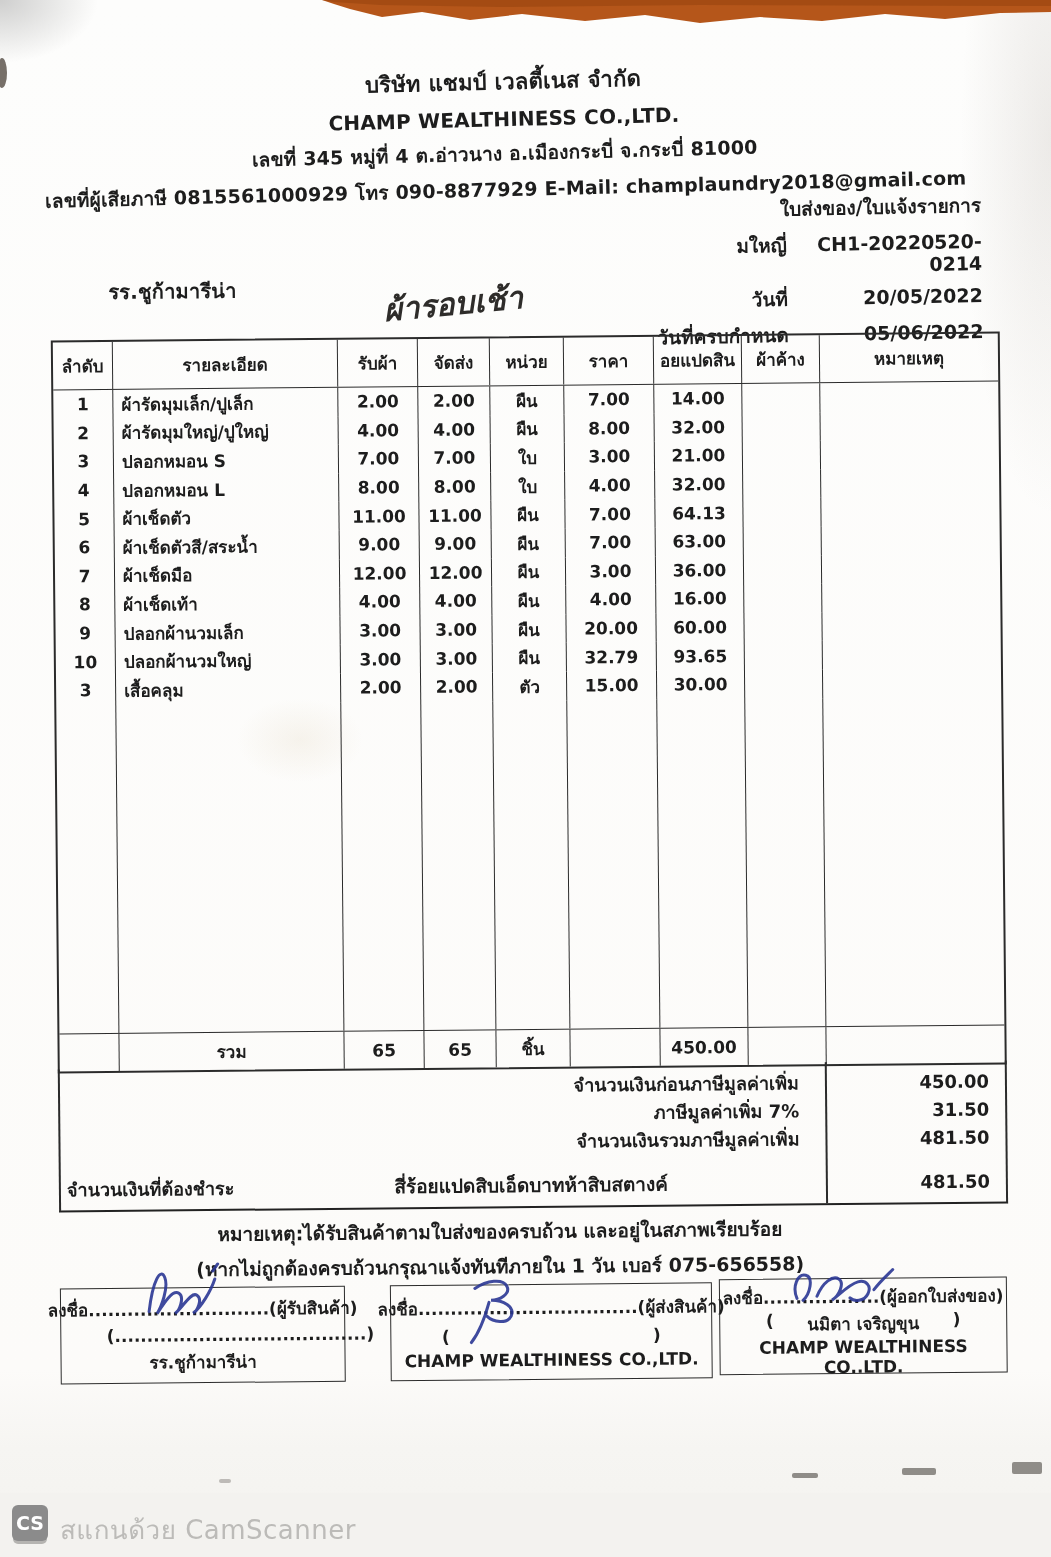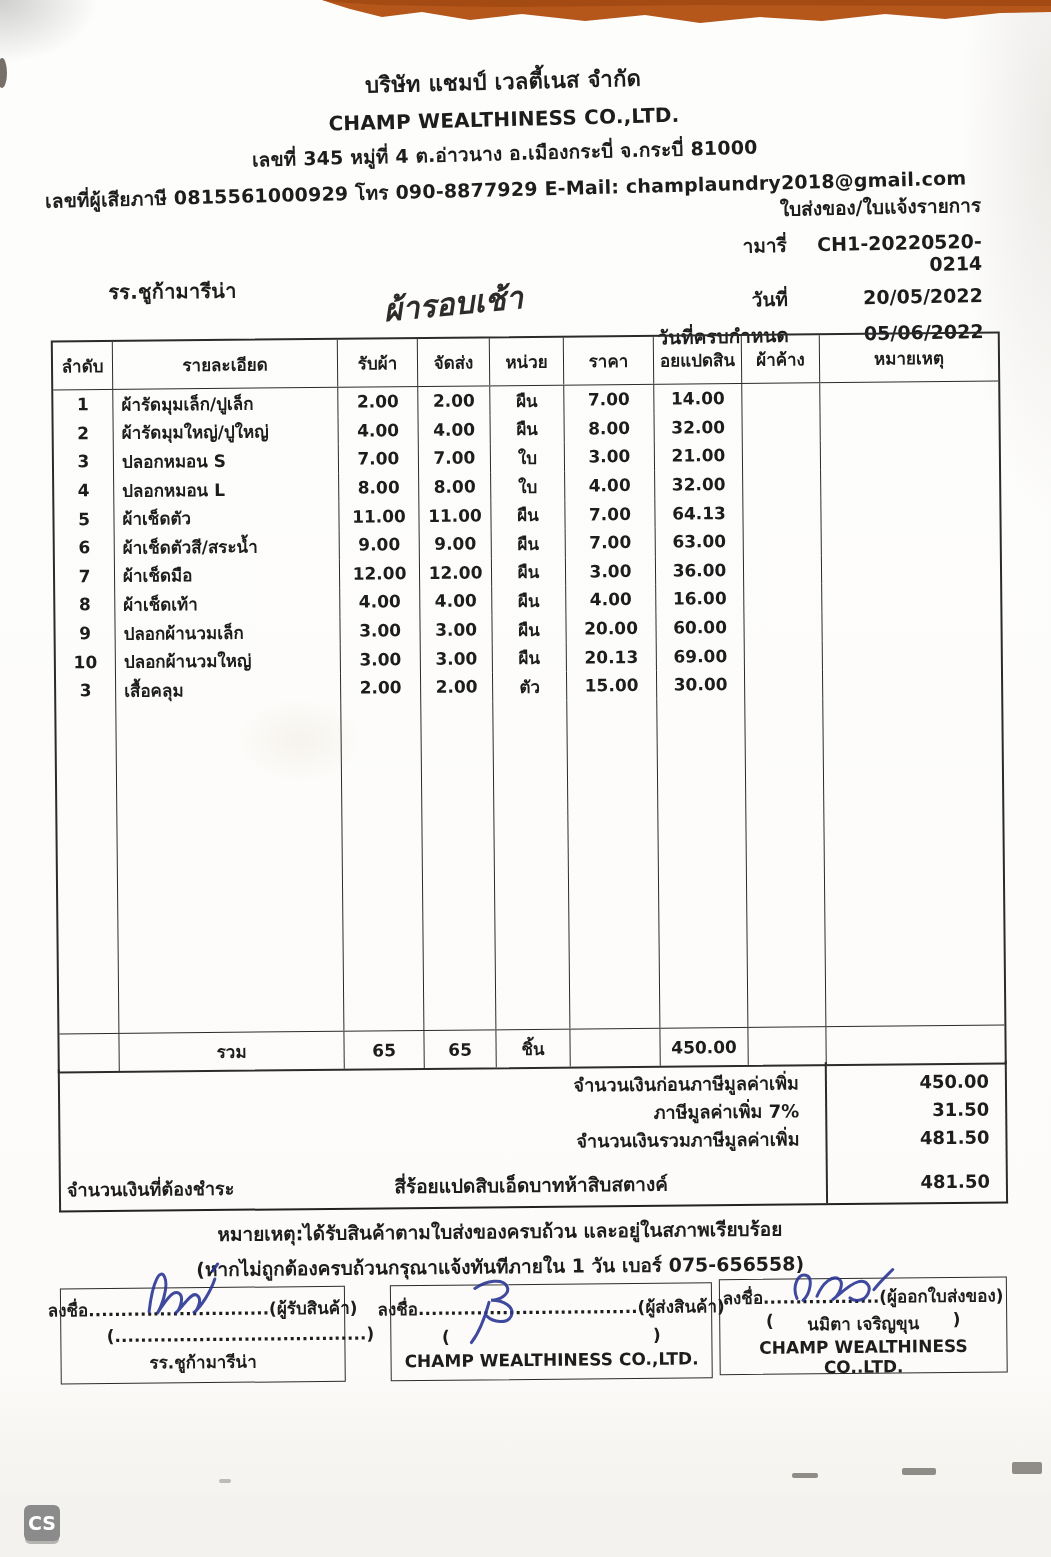--- a/index.html
+++ b/index.html
@@ -107,21 +107,20 @@
   .sm3{left:1012px;top:1462px;width:30px;height:12px;}
   .sm4{left:219px;top:1479px;width:12px;height:4px;opacity:.3;}
 
   
   .scan-footer{position:absolute;left:0;right:0;bottom:0;height:64px;background:#f3f2ef;}
   .cs-icon{
     position:absolute;left:12px;top:12px;width:36px;height:36px;border-radius:6px;
     background:#8b8b8b;color:#ffffff;font-weight:700;font-size:19px;
     display:flex;align-items:center;justify-content:center;
     box-shadow:0 4px 0 -1px #b5b4b1;
-    margin-left:12px;
   }
   .cs-text{position:absolute;left:60px;top:16px;font-size:26px;color:#bcbbb8;font-weight:400;letter-spacing:.5px;}
 </style>
 </head>
 <body>
 
 <div class="page">
 
   <svg class="torn-strip" viewBox="0 0 1051 30" preserveAspectRatio="none">
     <polygon fill="#b5561a" points="322,0 1051,0 1051,12 1000,13 945,19 885,14 822,21 760,17 700,23 645,15 585,21 522,14 470,20 422,12 382,17 350,9 334,4"></polygon>
@@ -139,21 +138,21 @@
     <div class="header-block">
       <div class="company-th txt">บริษัท แชมป์ เวลตี้เนส จำกัด</div>
       <div class="company-en txt">CHAMP WEALTHINESS CO.,LTD.</div>
       <div class="company-addr txt">เลขที่ 345 หมู่ที่ 4 ต.อ่าวนาง อ.เมืองกระบี่ จ.กระบี่ 81000</div>
       <div class="company-tax txt">เลขที่ผู้เสียภาษี 0815561000929 โทร 090-8877929 E-Mail: champlaundry2018@gmail.com</div>
     </div>
 
     <div class="meta-block">
       <div class="doc-type">ใบส่งของ/ใบแจ้งรายการ</div>
       <div class="meta-row">
-        <span class="meta-label">ามารี่</span>
+        <span class="meta-label">มใหญี่</span>
         <span class="meta-value">CH1-20220520-0214</span>
       </div>
       <div class="meta-row">
         <span class="meta-label">วันที่</span>
         <span class="meta-value">20/05/2022</span>
       </div>
       <div class="meta-row">
         <span class="meta-label">วันที่ครบกำหนด</span>
         <span class="meta-value">05/06/2022</span>
       </div>
@@ -274,22 +273,22 @@
             <div class="cell c-num">60.00</div>
             <div class="cell c-empty"></div>
             <div class="cell c-empty"></div>
           </div>
           <div class="t-grid t-row">
             <div class="cell c-no">10</div>
             <div class="cell c-desc">ปลอกผ้านวมใหญ่</div>
             <div class="cell c-num">3.00</div>
             <div class="cell c-num">3.00</div>
             <div class="cell c-unit">ผืน</div>
-            <div class="cell c-num">20.13</div>
-            <div class="cell c-num">69.00</div>
+            <div class="cell c-num">32.79</div>
+            <div class="cell c-num">93.65</div>
             <div class="cell c-empty"></div>
             <div class="cell c-empty"></div>
           </div>
           <div class="t-grid t-row">
             <div class="cell c-no">3</div>
             <div class="cell c-desc">เสื้อคลุม</div>
             <div class="cell c-num">2.00</div>
             <div class="cell c-num">2.00</div>
             <div class="cell c-unit">ตัว</div>
             <div class="cell c-num">15.00</div>
@@ -399,15 +398,16 @@
       <path d="M18,26 C30,18 46,16 50,24 C54,32 42,38 34,38 C46,38 58,44 54,54 C50,62 36,60 30,54 M32,40 C28,54 22,70 14,80" fill="none" stroke="#2a3694" stroke-width="3" stroke-linecap="round" opacity="0.9"></path>
     </svg>
     <svg class="sig-ink" style="left:782px;top:1263px;" width="112" height="52" viewBox="0 0 112 52">
       <path d="M10,38 C5,26 11,13 19,15 C27,17 23,34 16,40 M30,36 C36,22 46,15 52,19 C58,23 52,36 45,40 C53,34 63,24 71,22 C79,20 85,26 81,34 C77,42 67,42 63,38 M87,30 C93,22 101,15 106,10" fill="none" stroke="#2a3694" stroke-width="3" stroke-linecap="round" opacity="0.9"></path>
     </svg>
 
   </div>
 
   <div class="scan-footer">
     <div class="cs-icon">CS</div>
+    <div class="cs-text">สแกนด้วย CamScanner</div>
   </div>
 
 </div>
 
 </body></html>

